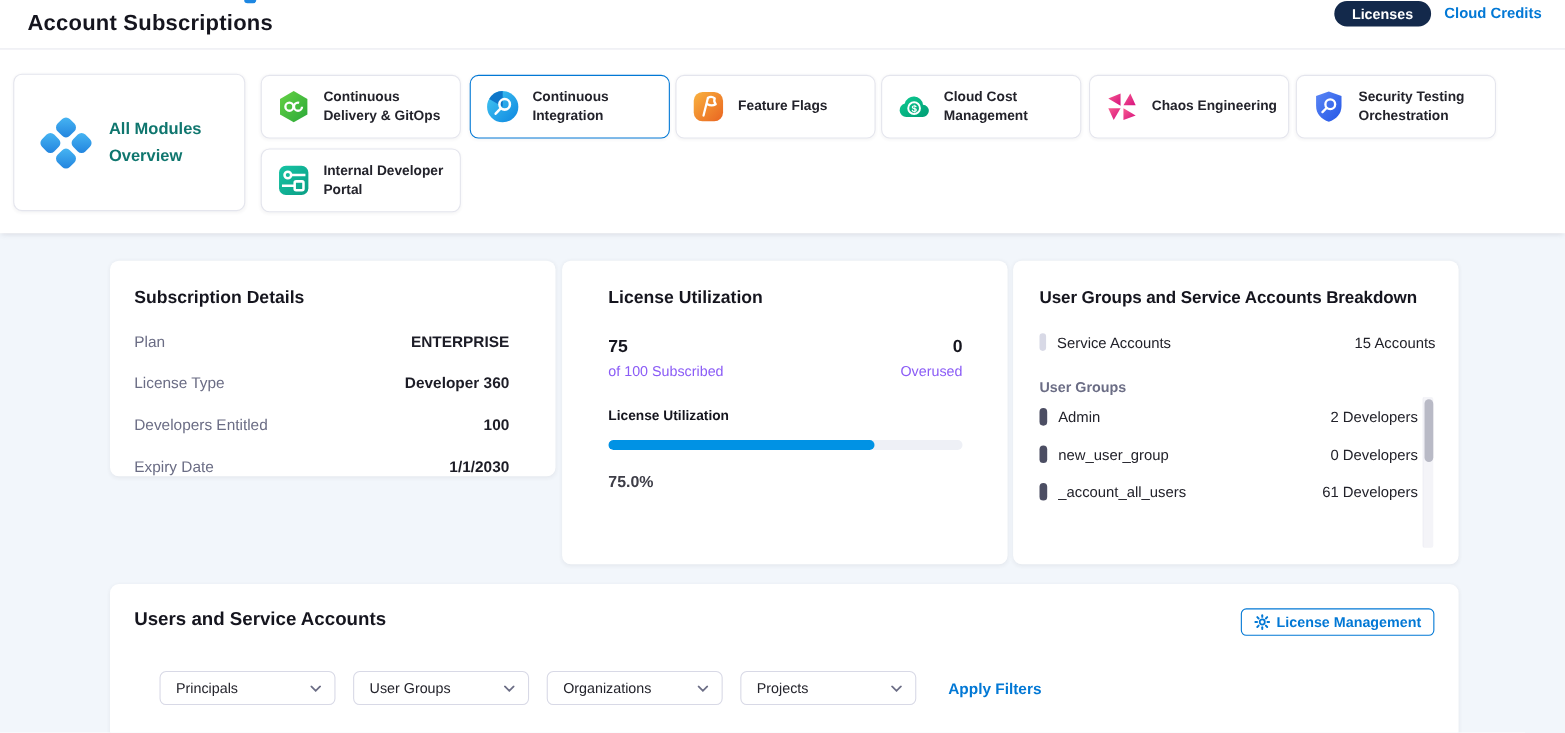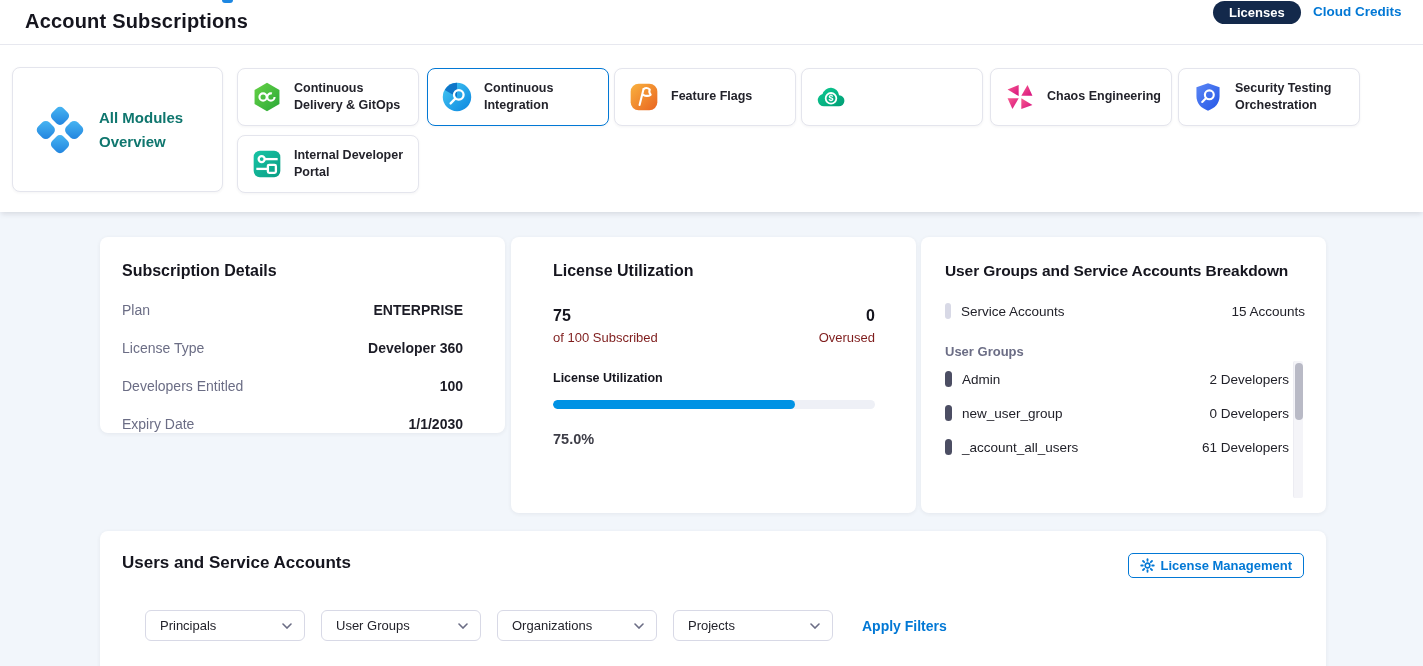--- a/index.html
+++ b/index.html
@@ -44,21 +44,21 @@
   
   .cardA { left:100px; top:25px; width:405px; height:196px; padding:25px 42px 0 22px; }
   .kv-row { display:flex; justify-content:space-between; align-items:center; margin-top:22px; }
   .kv-row:first-of-type { margin-top:25px; }
   .kv-label { font-size:14px; color:#6b6d85; }
   .kv-value { font-size:14px; font-weight:bold; color:#1c1c26; }
   
   .cardB { left:511px; top:25px; width:405px; height:276px; padding:25px 41px 0 42px; }
   .big-row { display:flex; justify-content:space-between; margin-top:27px; }
   .big-num { font-size:16px; font-weight:bold; color:#15151e; line-height:1.1; }
-  .big-cap { font-size:13px; color:#7f1d1d; margin-top:5px; }
+  .big-cap { font-size:13px; color:#8b5cf6; margin-top:5px; }
   .big-right { text-align:right; }
   .bar-label { font-size:12.5px; font-weight:bold; color:#15151e; margin-top:26px; }
   .bar-track { margin-top:15px; height:9px; background:#eef0f6; border-radius:5px; overflow:hidden; }
   .bar-fill { height:100%; background:#0092e4; border-radius:5px; }
   .percent { margin-top:22px; font-size:14.5px; font-weight:bold; color:#3d3d47; }
   
   .cardC { left:921px; top:25px; width:405px; height:276px; padding:25px 21px 0 24px; }
   .cardC .card-title { font-size:15.5px; letter-spacing:-.1px; white-space:nowrap; }
   .bk-row { display:flex; align-items:center; margin-top:23px; }
   .marker { width:6px; height:16px; border-radius:3px; flex:0 0 auto; }
@@ -185,20 +185,21 @@
             <linearGradient id="gcc" x1="0" y1="0" x2="1" y2="1">
           <stop offset="0" stop-color="#0ecb92"></stop>
               <stop offset="1" stop-color="#009d74"></stop>
             </linearGradient>
           </defs>
         <path d="M10 28.5 a7 7 0 0 1 -1.5 -13.8 a9.5 9.5 0 0 1 18.6 1.2 a6 6 0 0 1 -0.6 12.6 Z" fill="url(#gcc)"></path>
         <circle cx="18" cy="19.5" r="6" fill="none" stroke="#fff" stroke-width="2"></circle>
         <text x="18" y="23" text-anchor="middle" font-size="10" font-weight="bold" fill="#fff" font-family="Liberation Sans, sans-serif">$</text>
       </svg>
     </span>
+    <span class="module-label">Cloud Cost Management</span>
   </div>
 
   <div class="module-card" style="left:990px;top:23px;">
     <span class="mod-icon">
       <svg viewBox="0 0 36 36" width="32" height="32">
         <defs>
             <linearGradient id="gce" x1="0" y1="0" x2="1" y2="1">
           <stop offset="0" stop-color="#f85c8f"></stop>
               <stop offset="1" stop-color="#d6107e"></stop>
             </linearGradient>

